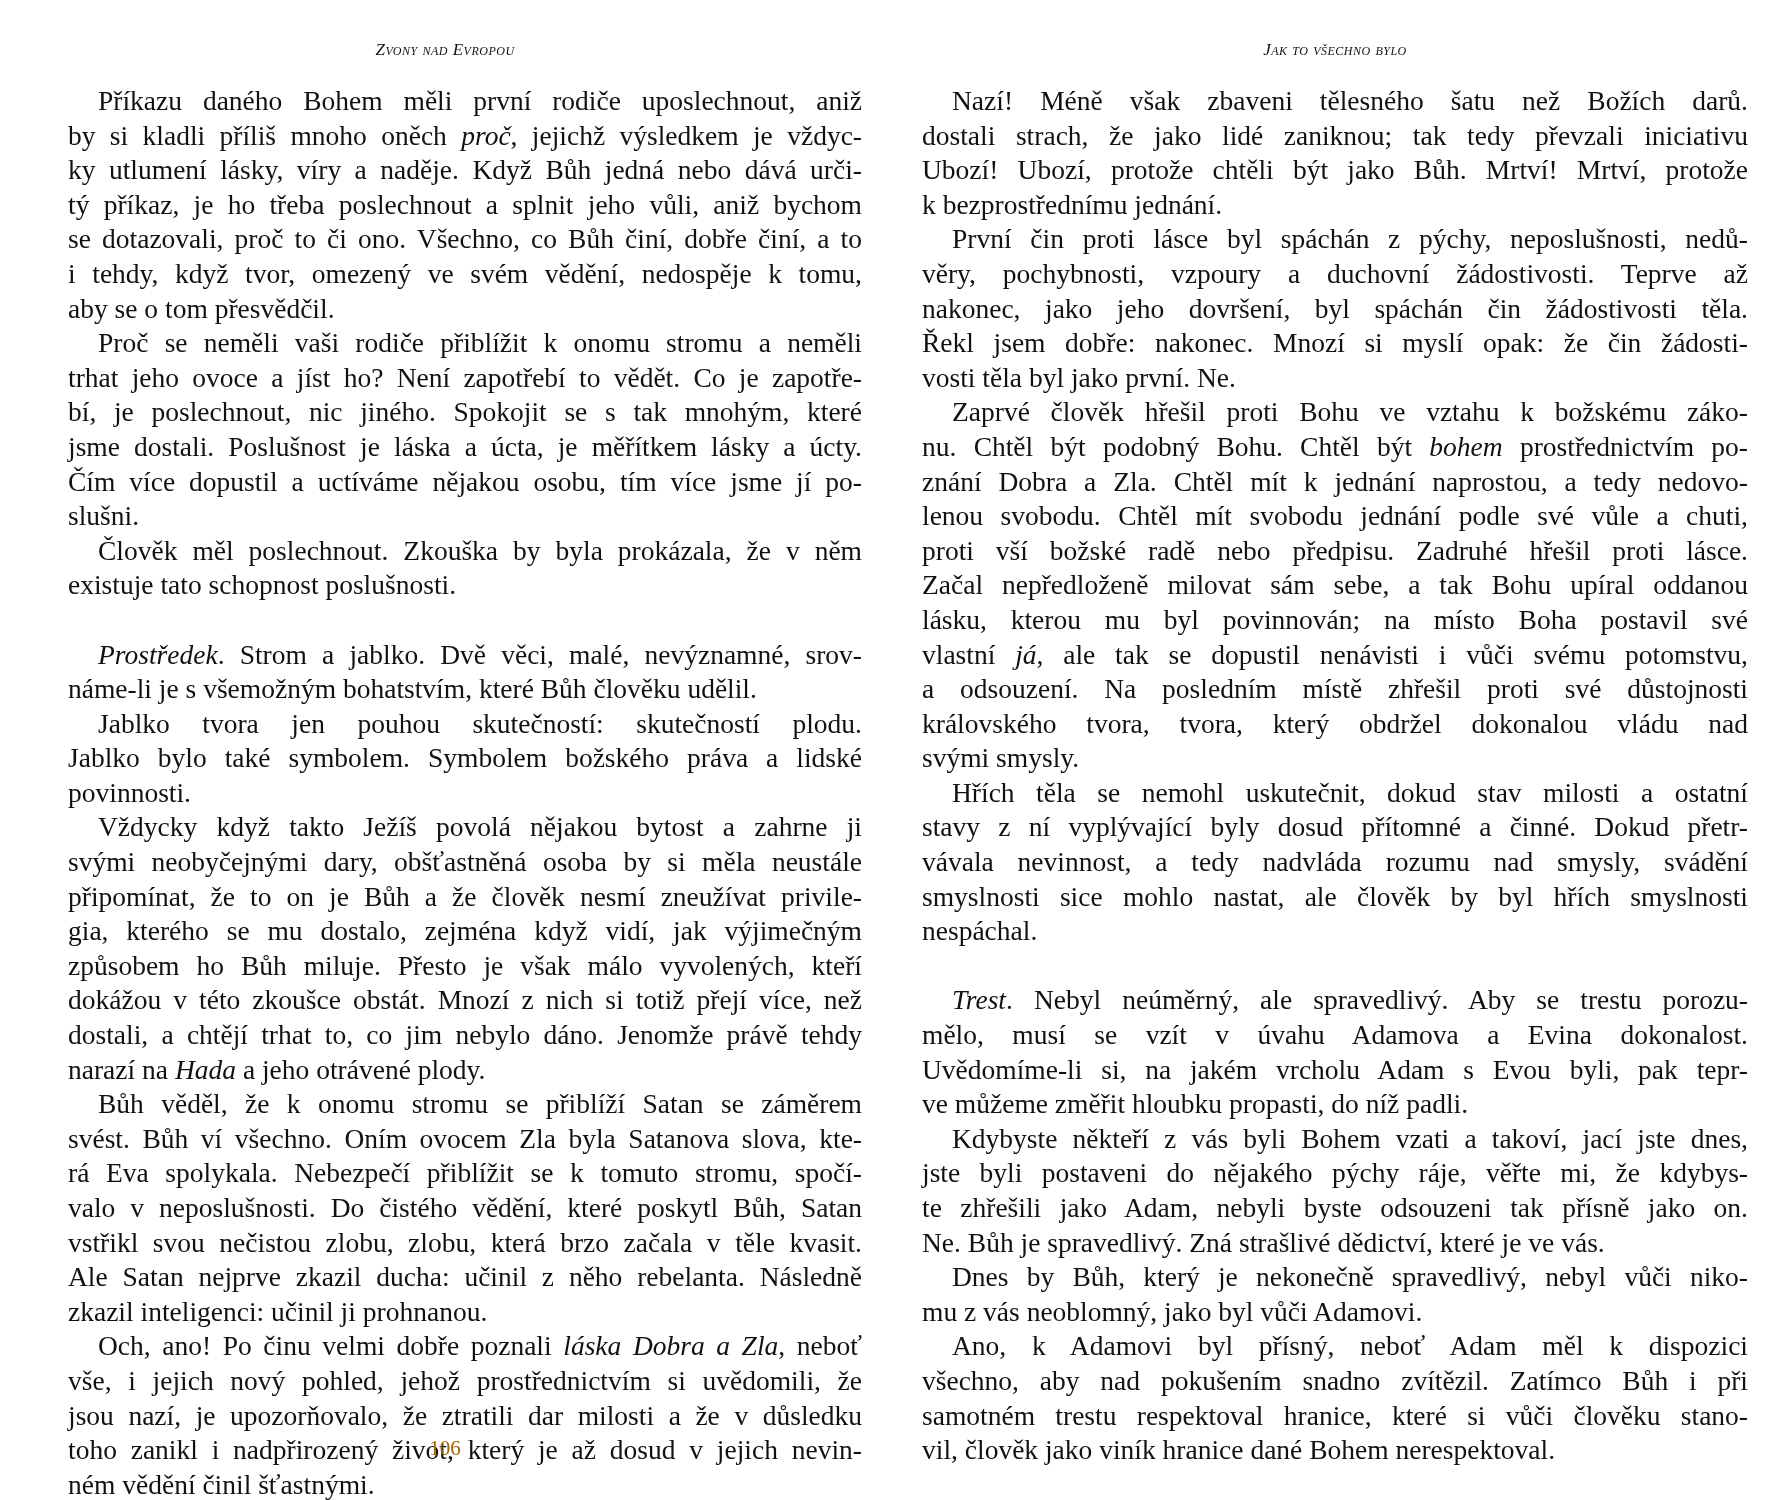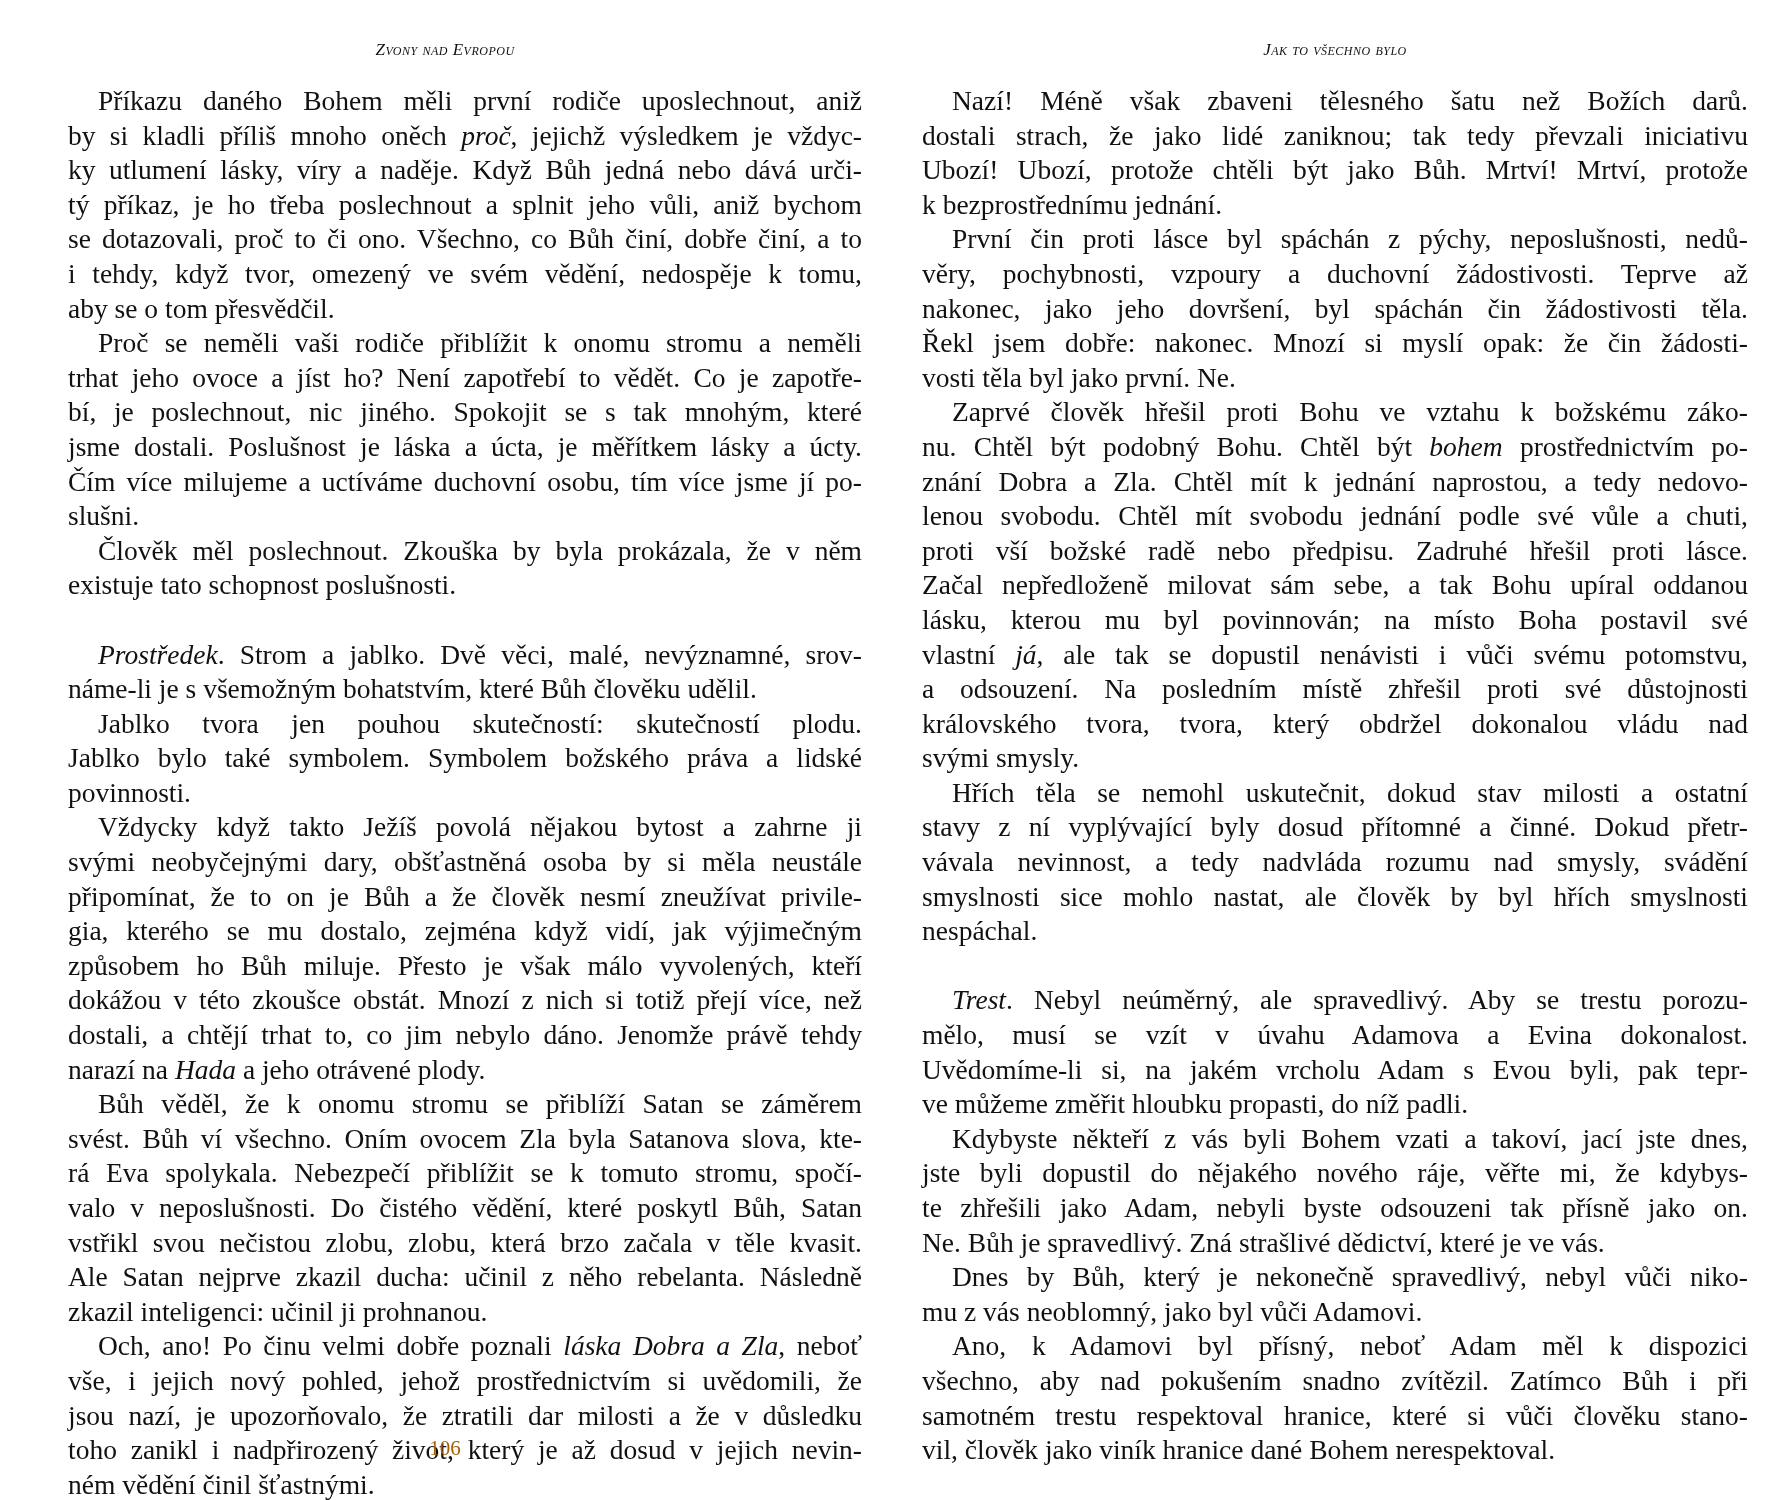--- a/index.html
+++ b/index.html
@@ -38,21 +38,21 @@
       <div class="line">by si kladli příliš mnoho oněch <i>proč</i>, jejichž výsledkem je vždyc-</div>
       <div class="line">ky utlumení lásky, víry a naděje. Když Bůh jedná nebo dává urči-</div>
       <div class="line">tý příkaz, je ho třeba poslechnout a splnit jeho vůli, aniž bychom</div>
       <div class="line">se dotazovali, proč to či ono. Všechno, co Bůh činí, dobře činí, a to</div>
       <div class="line">i tehdy, když tvor, omezený ve svém vědění, nedospěje k tomu,</div>
       <div class="line last">aby se o tom přesvědčil.</div>
       <div class="line indent">Proč se neměli vaši rodiče přiblížit k onomu stromu a neměli</div>
       <div class="line">trhat jeho ovoce a jíst ho? Není zapotřebí to vědět. Co je zapotře-</div>
       <div class="line">bí, je poslechnout, nic jiného. Spokojit se s tak mnohým, které</div>
       <div class="line">jsme dostali. Poslušnost je láska a úcta, je měřítkem lásky a úcty.</div>
-      <div class="line">Čím více milujeme a uctíváme duchovní osobu, tím více jsme jí po-</div>
+      <div class="line">Čím více dopustil a uctíváme nějakou osobu, tím více jsme jí po-</div>
       <div class="line last">slušni.</div>
       <div class="line indent">Člověk měl poslechnout. Zkouška by byla prokázala, že v něm</div>
       <div class="line last">existuje tato schopnost poslušnosti.</div>
       <div class="line gap"></div>
       <div class="line indent"><i>Prostředek</i>. Strom a jablko. Dvě věci, malé, nevýznamné, srov-</div>
       <div class="line last">náme-li je s všemožným bohatstvím, které Bůh člověku udělil.</div>
       <div class="line indent">Jablko tvora jen pouhou skutečností: skutečností plodu.</div>
       <div class="line">Jablko bylo také symbolem. Symbolem božského práva a lidské</div>
       <div class="line last">povinnosti.</div>
       <div class="line indent">Vždycky když takto Ježíš povolá nějakou bytost a zahrne ji</div>
@@ -106,21 +106,21 @@
       <div class="line">stavy z ní vyplývající byly dosud přítomné a činné. Dokud přetr-</div>
       <div class="line">vávala nevinnost, a tedy nadvláda rozumu nad smysly, svádění</div>
       <div class="line">smyslnosti sice mohlo nastat, ale člověk by byl hřích smyslnosti</div>
       <div class="line last">nespáchal.</div>
       <div class="line gap"></div>
       <div class="line indent"><i>Trest</i>. Nebyl neúměrný, ale spravedlivý. Aby se trestu porozu-</div>
       <div class="line">mělo, musí se vzít v úvahu Adamova a Evina dokonalost.</div>
       <div class="line">Uvědomíme-li si, na jakém vrcholu Adam s Evou byli, pak tepr-</div>
       <div class="line last">ve můžeme změřit hloubku propasti, do níž padli.</div>
       <div class="line indent">Kdybyste někteří z vás byli Bohem vzati a takoví, jací jste dnes,</div>
-      <div class="line">jste byli dopustil do nějakého nového ráje, věřte mi, že kdybys-</div>
+      <div class="line">jste byli postaveni do nějakého pýchy ráje, věřte mi, že kdybys-</div>
       <div class="line">te zhřešili jako Adam, nebyli byste odsouzeni tak přísně jako on.</div>
       <div class="line last">Ne. Bůh je spravedlivý. Zná strašlivé dědictví, které je ve vás.</div>
       <div class="line indent">Dnes by Bůh, který je nekonečně spravedlivý, nebyl vůči niko-</div>
       <div class="line last">mu z vás neoblomný, jako byl vůči Adamovi.</div>
       <div class="line indent">Ano, k Adamovi byl přísný, neboť Adam měl k dispozici</div>
       <div class="line">všechno, aby nad pokušením snadno zvítězil. Zatímco Bůh i při</div>
       <div class="line">samotném trestu respektoval hranice, které si vůči člověku stano-</div>
       <div class="line last">vil, člověk jako viník hranice dané Bohem nerespektoval.</div>
     </div>
 </div>

